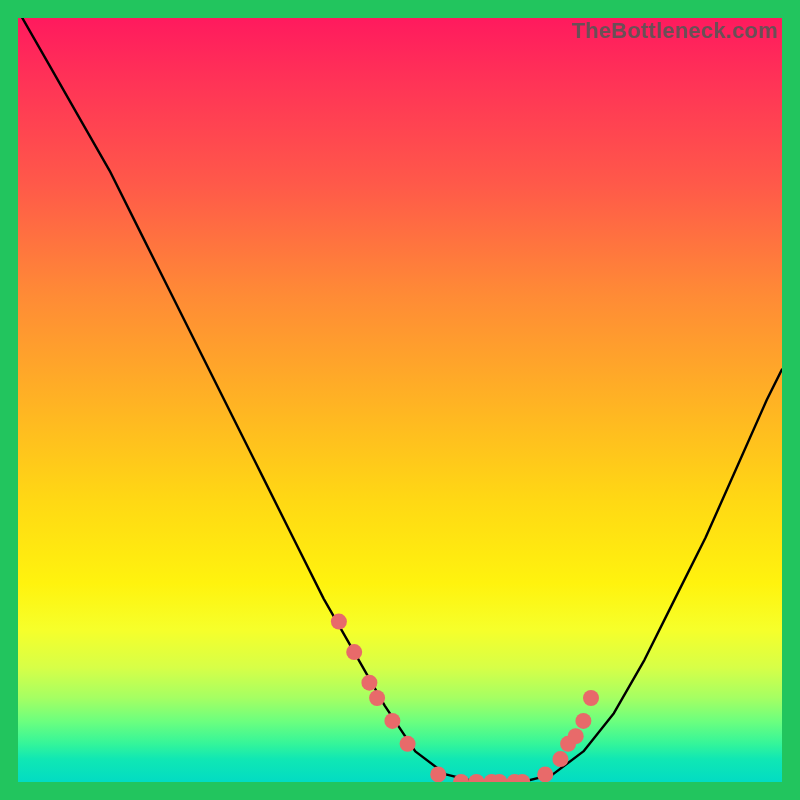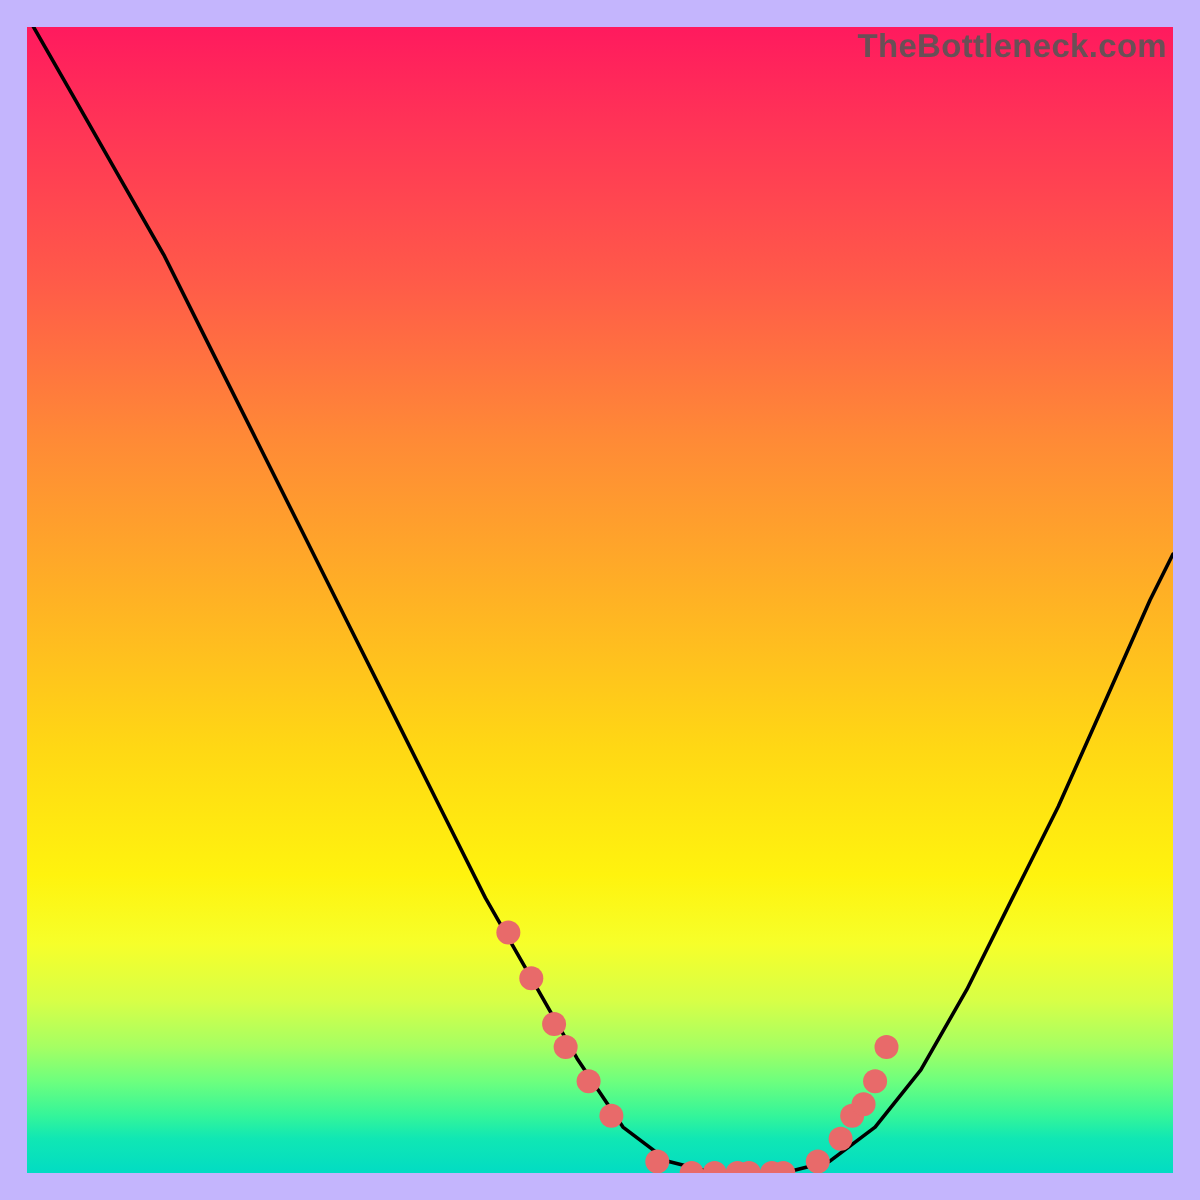--- a/index.html
+++ b/index.html
@@ -8,21 +8,21 @@
     background: #000;
     width: 800px;
     height: 800px;
     overflow: hidden;
     font-family: Arial, Helvetica, sans-serif;
   }
   .frame {
     position: relative;
     width: 800px;
     height: 800px;
-    background: #c4b5fd;
+    background: #22c55e;
   }
   .plot-area {
     position: absolute;
     left: 18px;
     top: 18px;
     width: 764px;
     height: 764px;
     overflow: hidden;
   }
   .gradient-bg {

